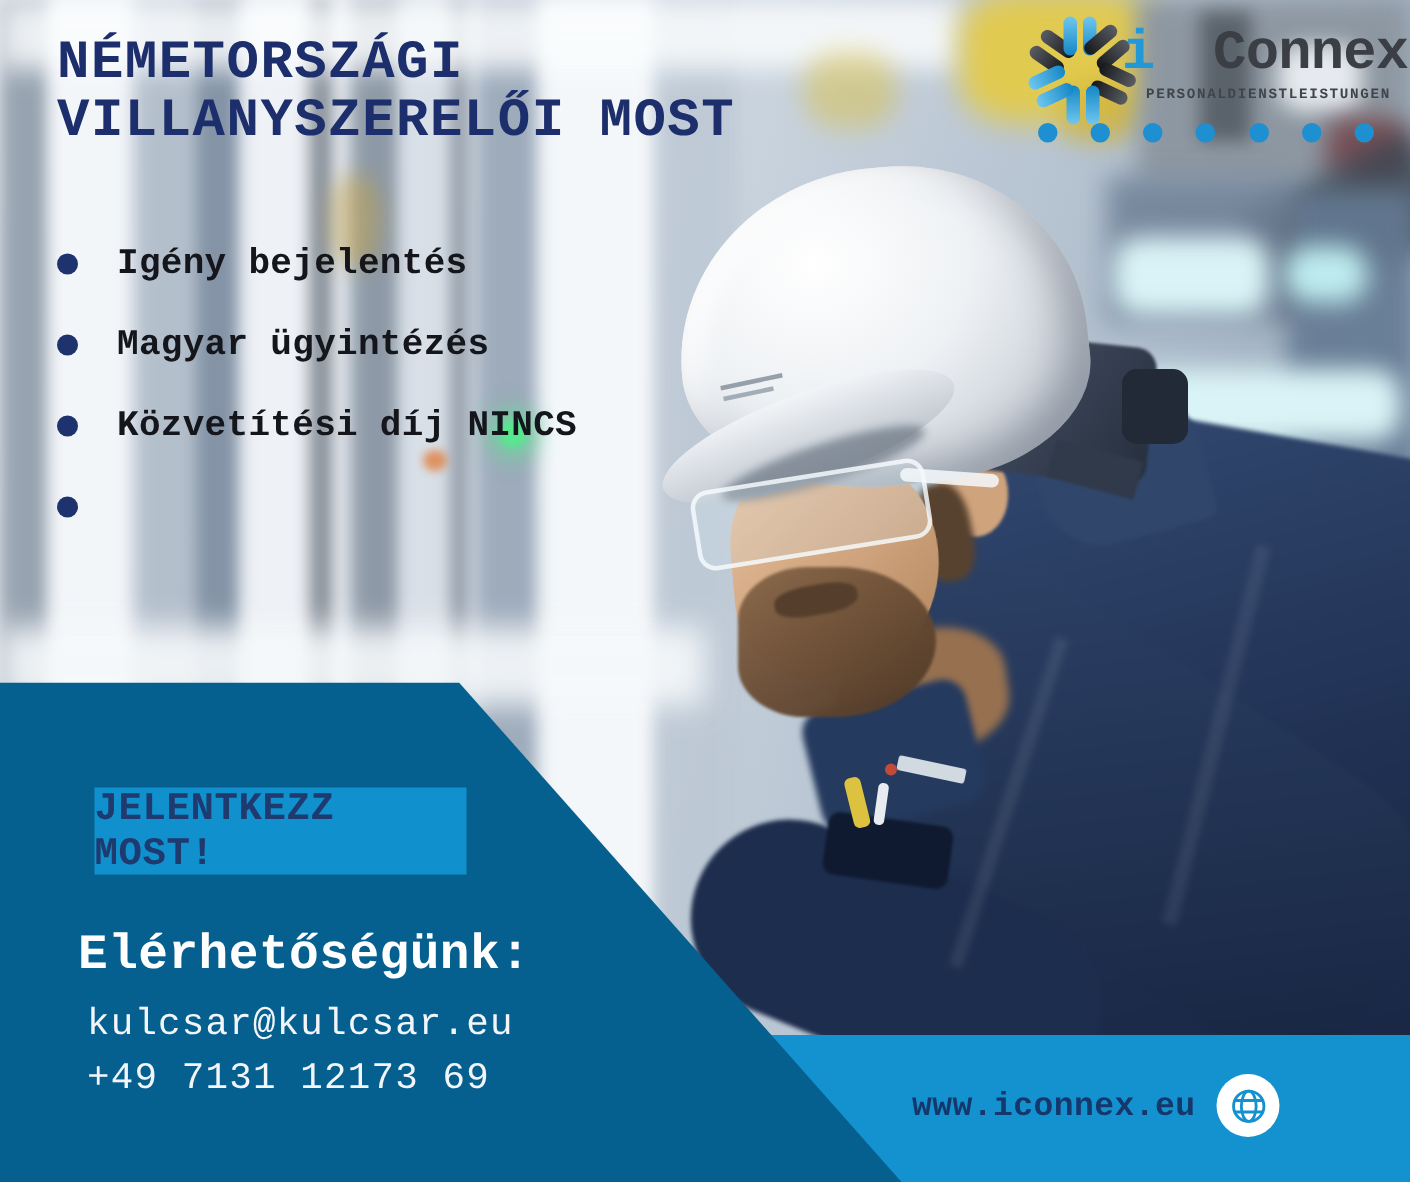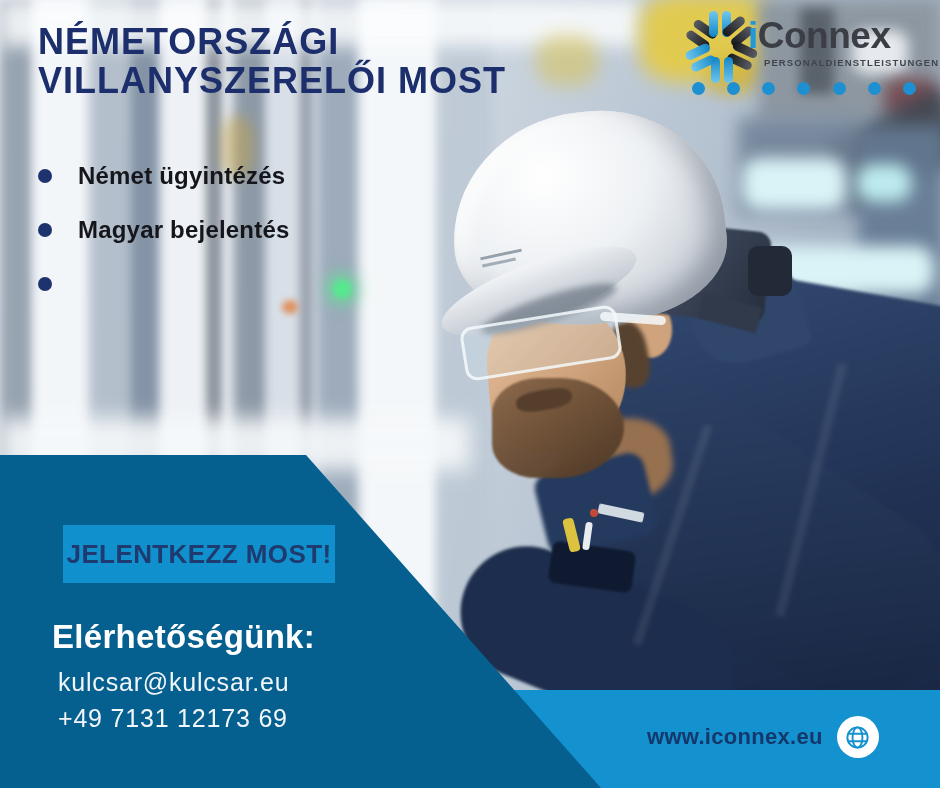--- a/index.html
+++ b/index.html
@@ -1,18 +1,18 @@
 <!DOCTYPE html>
 <html><head>
 <meta charset="utf-8">
 <style>
   html,body{margin:0;padding:0;background:#222;}
   .canvas{
     position:relative;width:940px;height:788px;overflow:hidden;
-    font-family:Liberation Sans, sans-serif;
+    font-family:Liberation Mono, monospace;
     background:linear-gradient(105deg,#e9edf2 0%,#cfd8e2 40%,#aebccb 72%,#8fa1b4 100%);
   }
   .abs{position:absolute;}
   
   .photo{position:absolute;inset:0;}
   .v{position:absolute;top:0;height:100%;filter:blur(6px);}
   .v1{left:0;width:34px;background:#97a3b0;}
   .v2{left:34px;width:56px;background:#f3f6f9;}
   .v3{left:90px;width:38px;background:#b4bfcc;}
   .v4{left:128px;width:34px;background:#8494a6;}
@@ -101,35 +101,35 @@
   .burst{position:absolute;left:0;top:2px;width:66px;height:70px;}
   .spoke{position:absolute;left:50%;top:50%;width:0;height:0;}
   .spoke::before,.spoke::after{content:"";position:absolute;width:9px;height:26px;border-radius:5px;top:-36px;}
   .spoke::before{left:-12px;} .spoke::after{left:1px;}
   .spoke.blue::before,.spoke.blue::after{background:linear-gradient(#6fc7ee,#1486c6);}
   .spoke.dark::before,.spoke.dark::after{background:linear-gradient(#5a5d63,#15171a);}
   .sp1{transform:rotate(-55deg);} .sp2{transform:rotate(0deg);} .sp3{transform:rotate(50deg);}
   .sp4{transform:rotate(115deg);} .sp5{transform:rotate(180deg);} .sp6{transform:rotate(-115deg);}
   .logo-text{position:absolute;left:60px;top:6px;white-space:nowrap;}
   .logo-name{font-size:37px;font-weight:800;letter-spacing:-.5px;line-height:40px;}
-  .logo-i{color:#2398d6;} .logo-rest{color:#3b3e44;}
+  .logo-i{color:#2398d6;} .logo-rest{color:#3b3e44;margin-left:39px;}
   .logo-sub{margin-top:1px;font-size:9.5px;font-weight:700;letter-spacing:1.1px;color:#40454c;margin-left:16px;}
   .dots{position:absolute;left:4px;top:72px;width:224px;display:flex;justify-content:space-between;}
   .dot{width:13px;height:13px;border-radius:50%;background:#1e8fd0;}
   .bullets{position:absolute;left:38px;top:156px;margin:0;padding:0;list-style:none;}
   .bullets li{display:flex;align-items:center;height:40px;margin-bottom:14px;}
   .b-dot{width:14px;height:14px;border-radius:50%;background:#1e336e;margin-right:26px;flex:none;}
   .b-text{font-size:24px;font-weight:700;letter-spacing:.2px;color:#14161b;}
-  .cta{position:absolute;left:63px;top:525px;width:272px;height:58px;background:#1090cd;
+  .cta{position:absolute;left:63px;top:525px;width:248px;height:58px;background:#1090cd;
     display:flex;align-items:center;justify-content:center;font-size:26px;font-weight:800;
     letter-spacing:.4px;color:#1e3a6e;cursor:pointer;}
   .contact-heading{position:absolute;left:52px;top:618px;font-size:33px;font-weight:800;color:#ffffff;letter-spacing:.3px;}
   .email{position:absolute;left:58px;top:668px;font-size:25px;font-weight:400;color:#f2f6fa;letter-spacing:.8px;}
   .phone{position:absolute;left:58px;top:704px;font-size:25px;font-weight:500;color:#f2f6fa;letter-spacing:.8px;}
-  .website{position:absolute;left:647px;top:716px;display:flex;align-items:center;}
+  .website{position:absolute;left:608px;top:716px;display:flex;align-items:center;}
   .website-url{font-size:22px;font-weight:800;letter-spacing:.3px;color:#14386b;margin-right:14px;}
   .globe{width:42px;height:42px;border-radius:50%;background:#ffffff;display:flex;align-items:center;justify-content:center;}
 </style>
 </head>
 <body>
 
 <div class="canvas">
 
   <div class="photo">
     <div class="v v1"></div>
@@ -228,25 +228,29 @@
         <span class="dot"></span>
         <span class="dot"></span>
         <span class="dot"></span>
         <span class="dot"></span>
       </div>
     </div>
 
     <ul class="bullets">
       <li>
         <span class="b-dot"></span>
-        <span class="b-text">Német ügyintézés</span>
-      </li>
-      <li>
-        <span class="b-dot"></span>
-        <span class="b-text">Magyar bejelentés</span>
+        <span class="b-text">Igény bejelentés</span>
+      </li>
+      <li>
+        <span class="b-dot"></span>
+        <span class="b-text">Magyar ügyintézés</span>
+      </li>
+      <li>
+        <span class="b-dot"></span>
+        <span class="b-text">Közvetítési díj NINCS</span>
       </li>
       <li>
         <span class="b-dot"></span>
       </li>
     </ul>
 
     <div class="cta">JELENTKEZZ MOST!</div>
 
     <div class="contact-heading">Elérhetőségünk:</div>
     <div class="email">kulcsar@kulcsar.eu</div>

